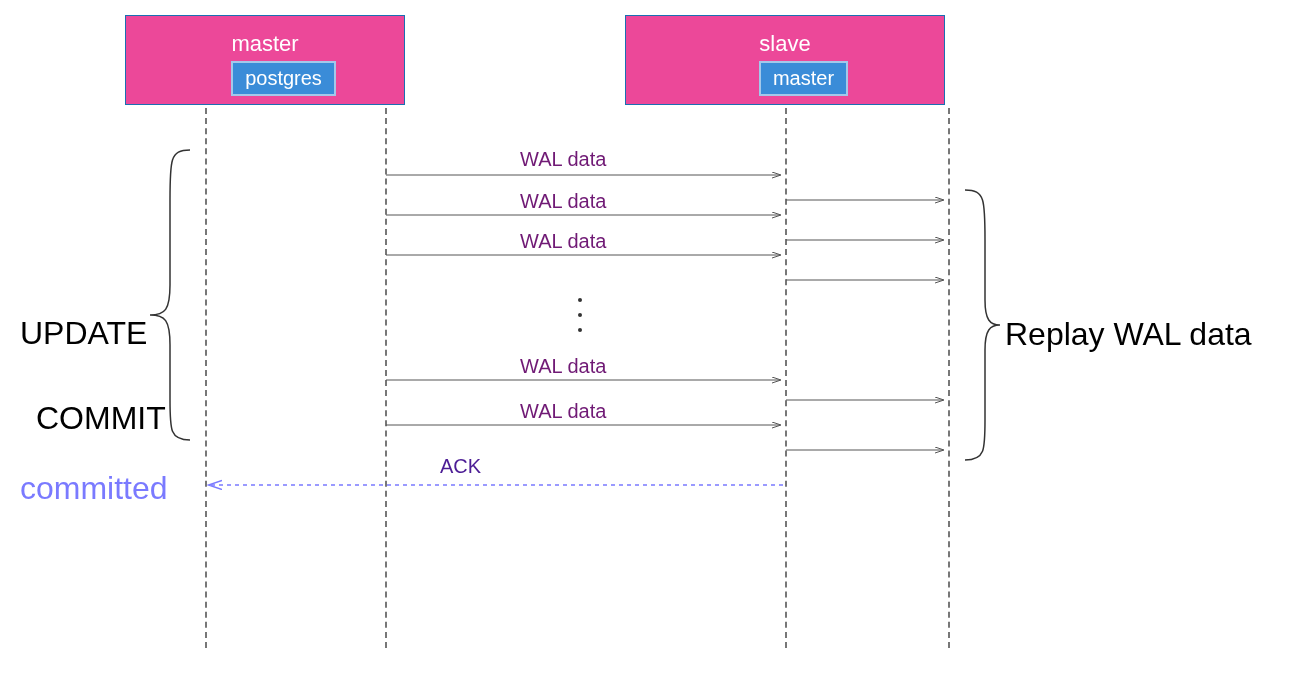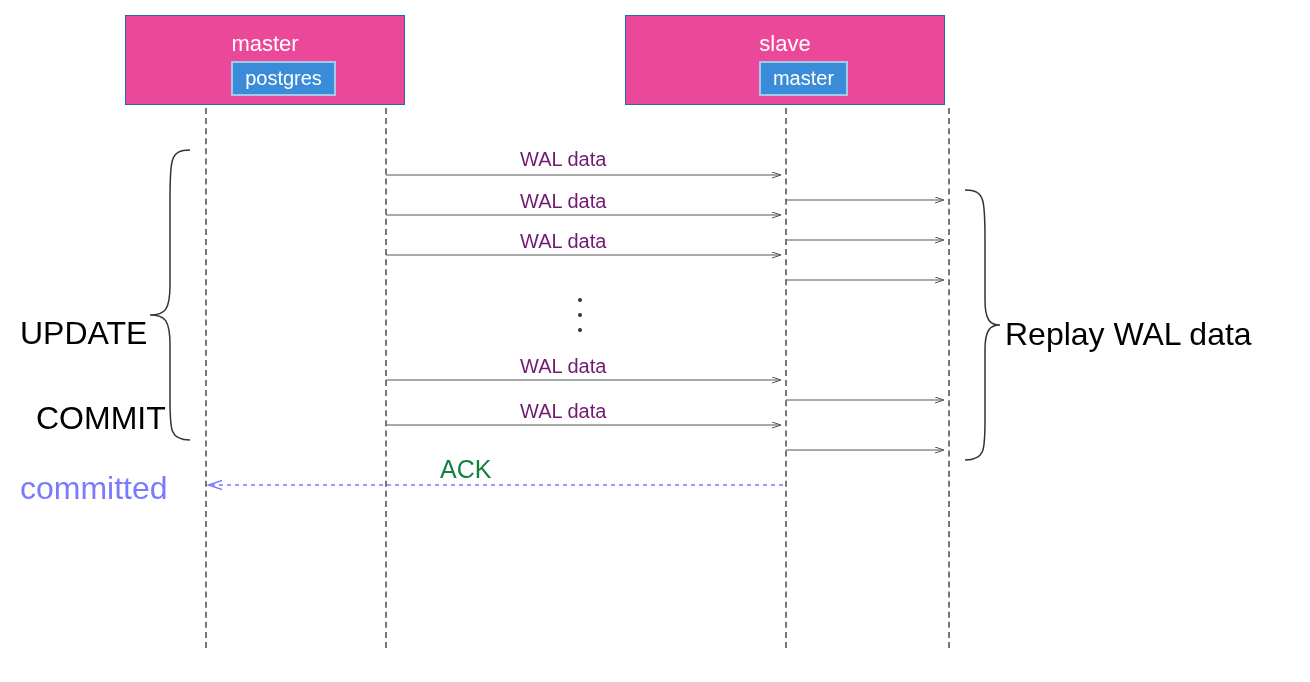--- a/index.html
+++ b/index.html
@@ -52,22 +52,22 @@
     color: #701a75;
   }
   .label {
     position: absolute;
     font-size: 32px;
   }
   .committed {
     color: #7a7aff;
   }
   .ack {
-    color: #15803d;
-    font-size: 25px;
+    color: #4c1d95;
+    font-size: 20px;
   }
   svg {
     position: absolute;
     top: 0;
     left: 0;
     pointer-events: none;
   }
 </style>
 </head>
 <body>

